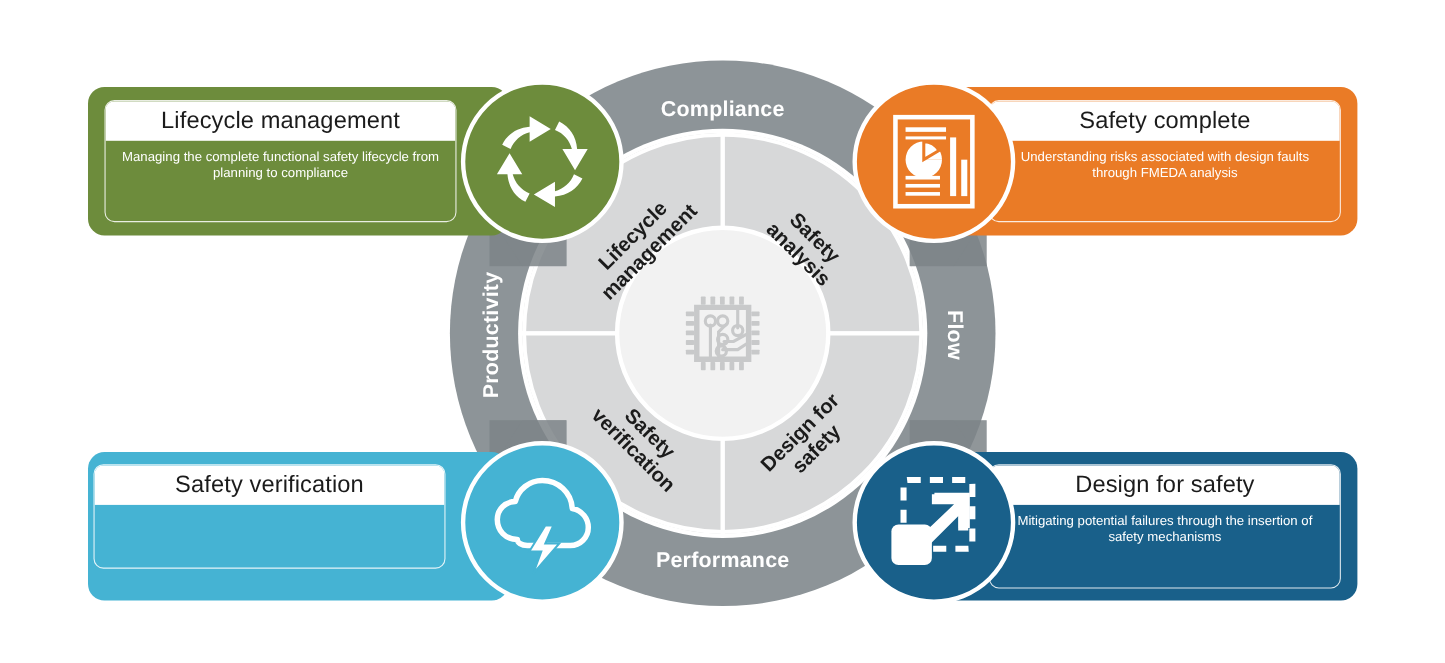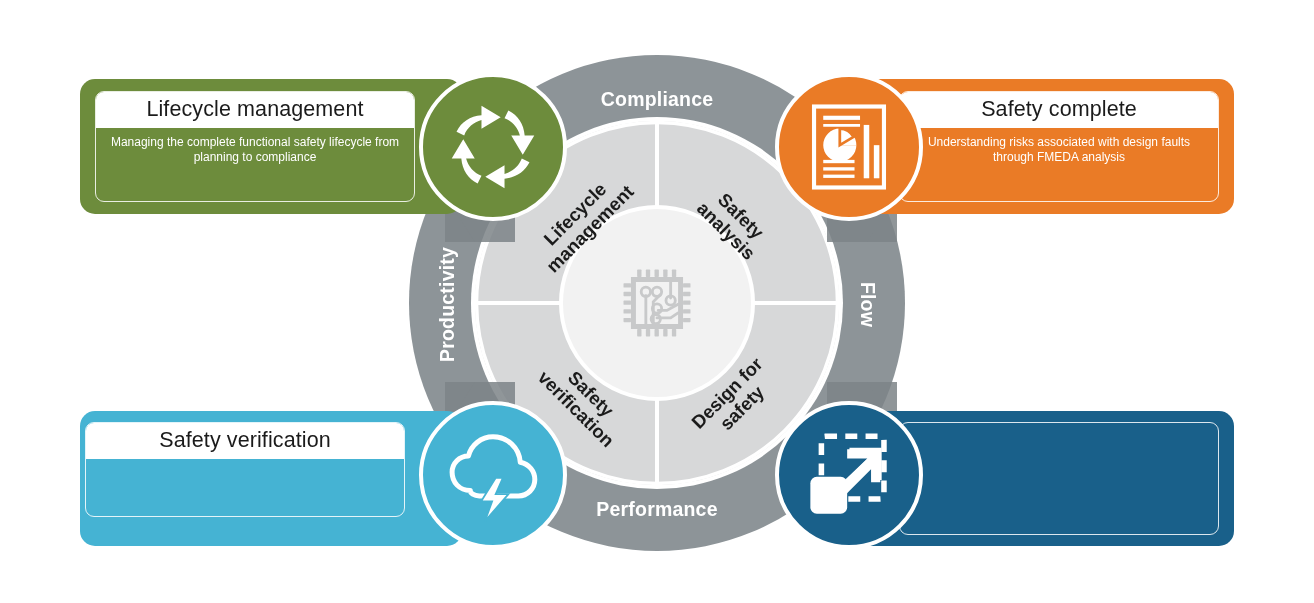--- a/index.html
+++ b/index.html
@@ -330,20 +330,22 @@
                C31 22 42 13 55 13 C71 13 84 25 85 41
                C95 43 101 51 101 60 C101 70 93 78 83 78
                L40 78 C34 78 30 75 30 72 Z" fill="none" stroke="#ffffff" stroke-width="5.5" stroke-linejoin="round"></path>
 
       <path d="M58 58 L42 84 L54 84 L46 106 L72 76 L58 76 L66 58 Z" fill="#ffffff" stroke="#45b3d3" stroke-width="2"></path>
     </svg>
   </div>
 
   <div class="card" id="card-design">
     <div class="card-inner">
+      <div class="card-title">Design for safety</div>
+      <div class="card-body">Mitigating potential failures through the insertion of safety mechanisms</div>
     </div>
   </div>
   <div class="icon-circle" id="ic-design">
     <svg width="92" height="92" viewBox="0 0 100 100">
 
       <rect x="20" y="8" width="68" height="68" rx="4" fill="none" stroke="#ffffff" stroke-width="6" stroke-dasharray="13 9" stroke-linecap="butt"></rect>
 
       <rect x="8" y="52" width="40" height="40" rx="7" fill="#ffffff"></rect>
 
       <path d="M34 74 L74 34 L74 58 L84 58 L84 22 L48 22 L48 32 L70 32 L30 70 Z" fill="#ffffff" stroke="#19608a" stroke-width="0"></path>

